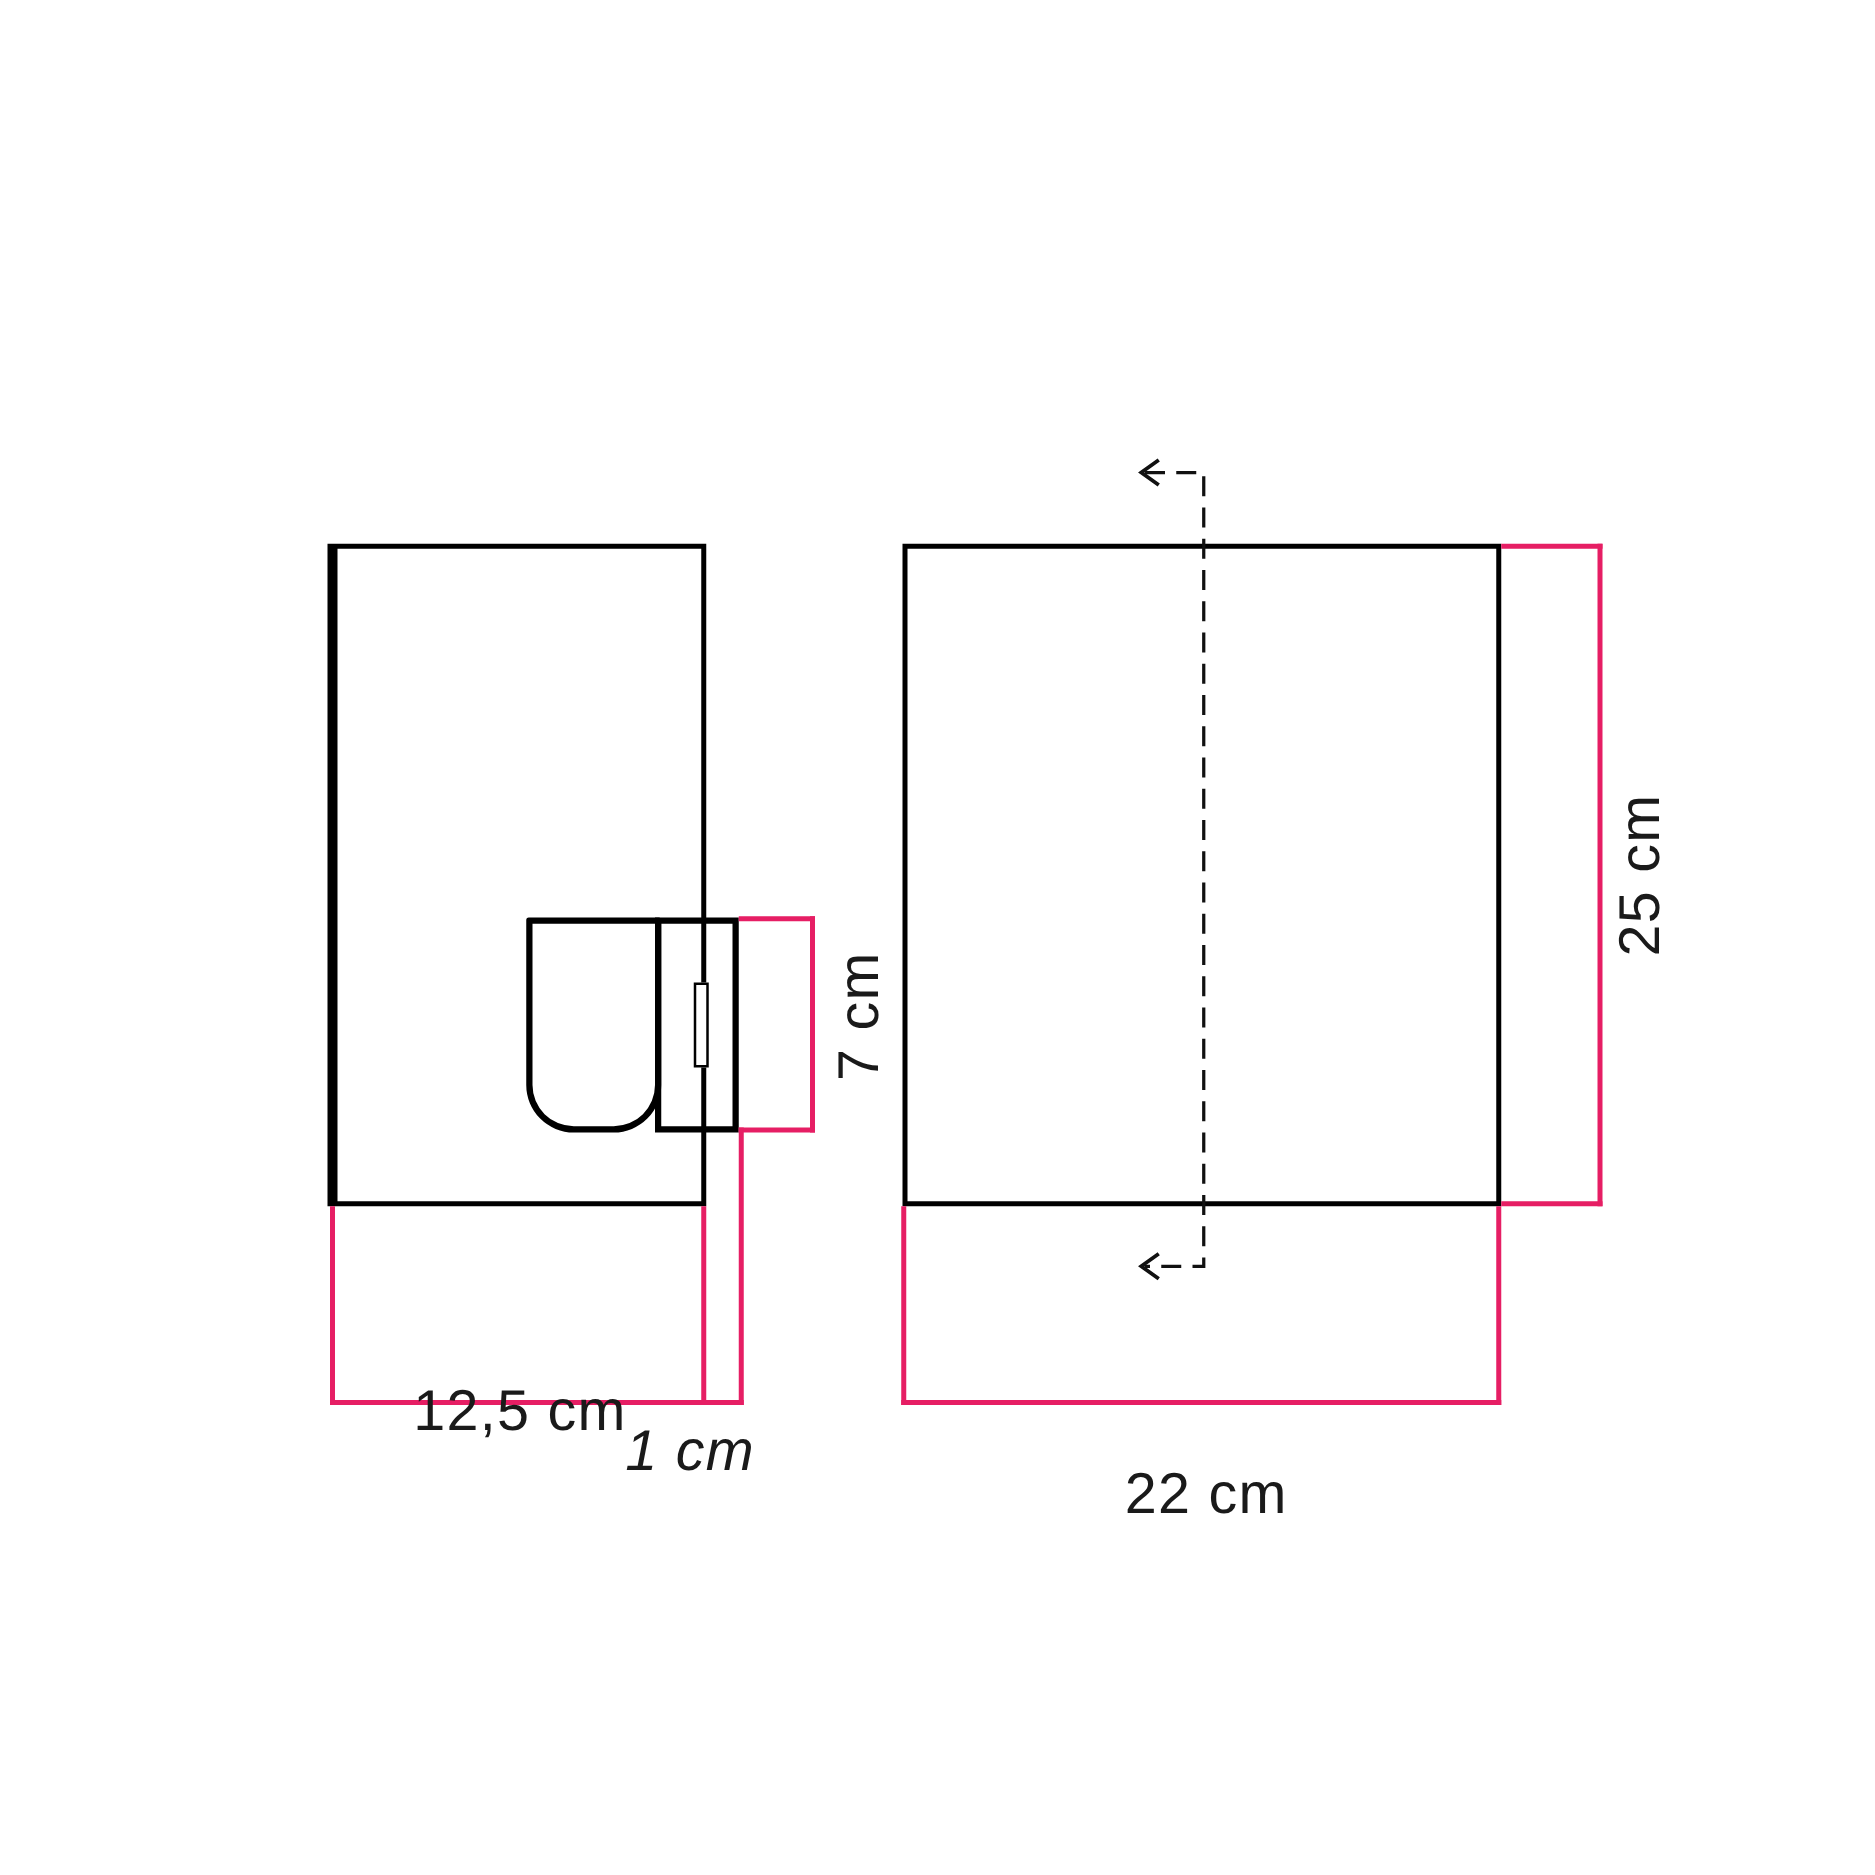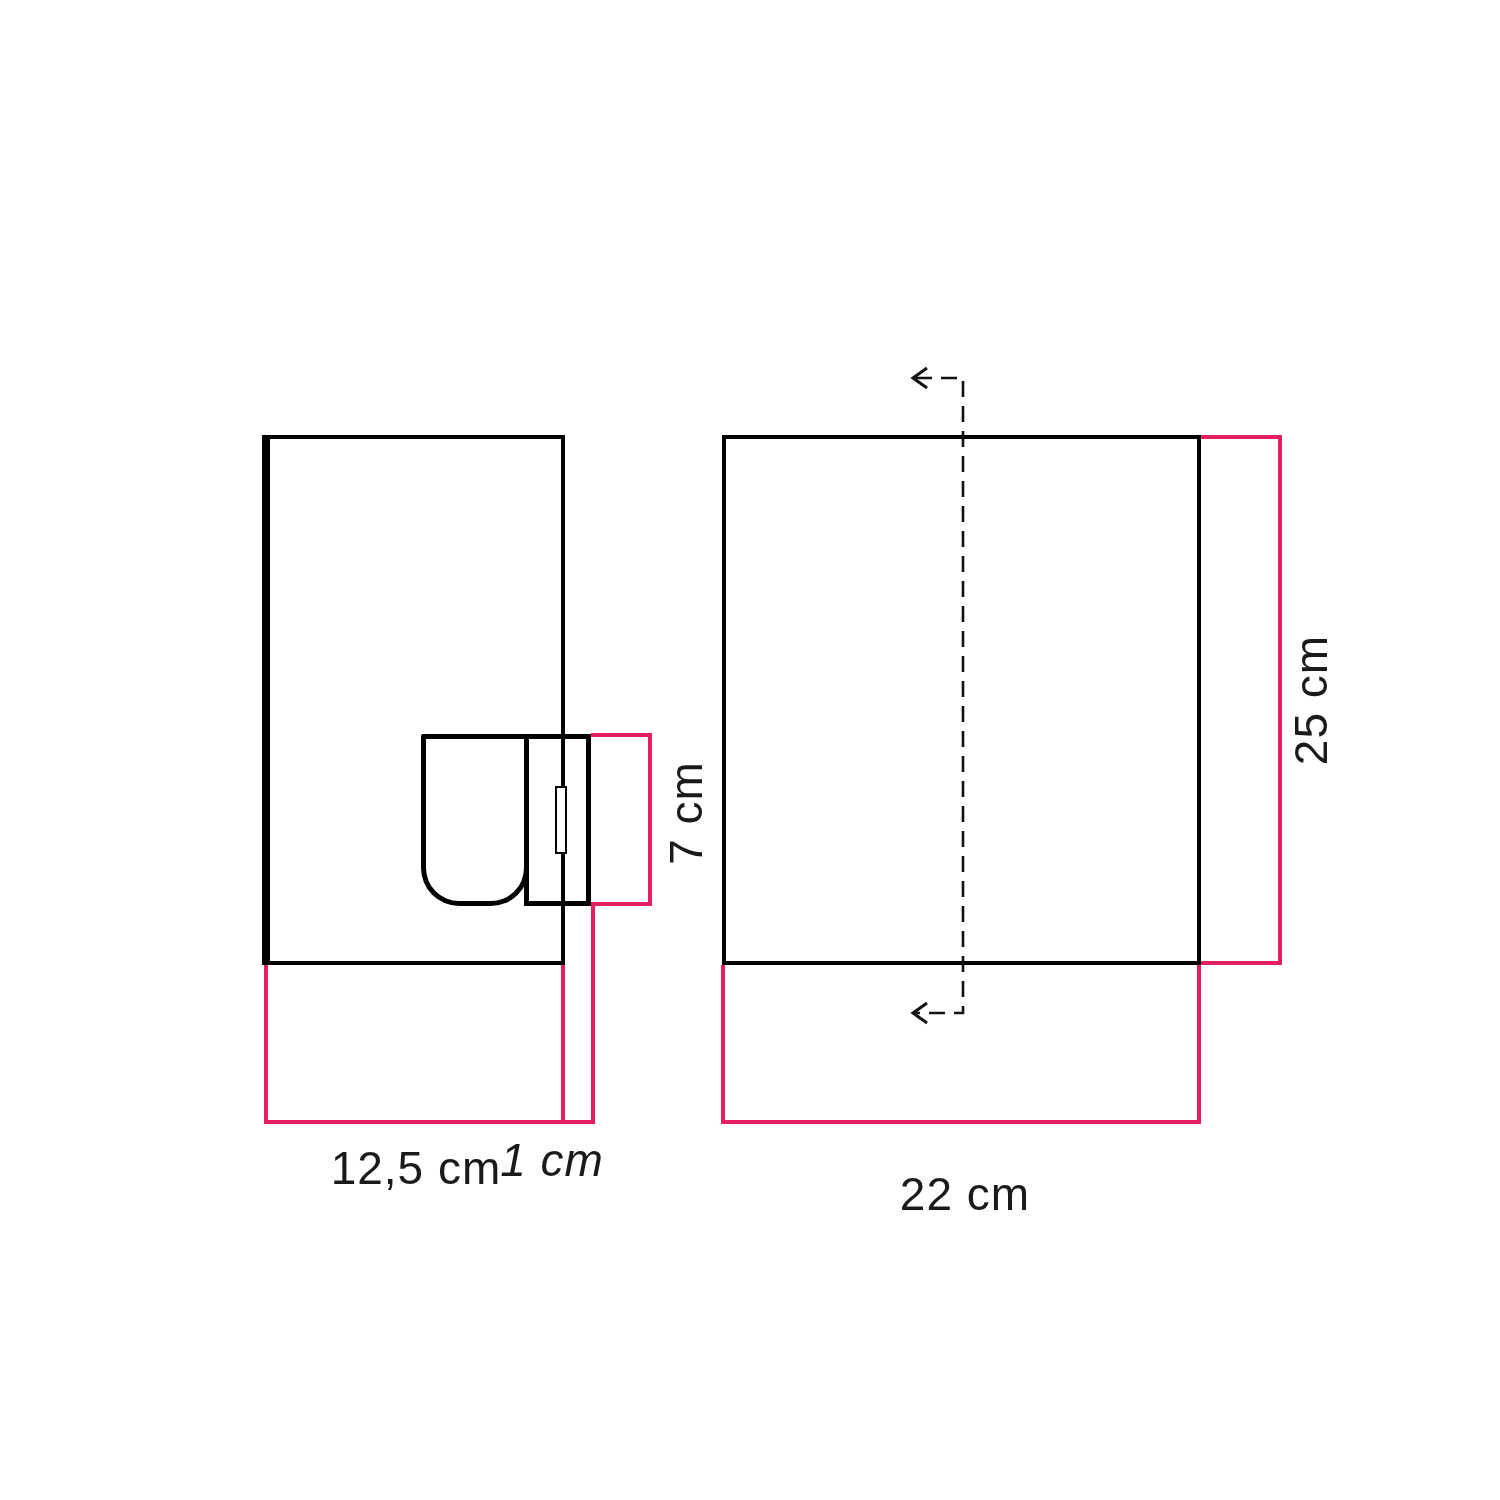--- a/index.html
+++ b/index.html
@@ -73,21 +73,21 @@
     left:850px;top:350px;width:220px;height:700px;
   }
 
   
   .label{
     position:absolute;font-size:46px;line-height:52px;height:52px;
     color:var(--c-label);text-align:center;white-space:nowrap;
     letter-spacing:1px;
   }
   .label.rot{transform:rotate(-90deg);}
-  .lbl-side-width{left:266px;top:1142px;width:300px;}
+  .lbl-side-width{left:266px;top:1102px;width:300px;}
   .lbl-side-gap{left:452px;top:1134px;width:200px;font-style:italic;}
   .lbl-front-width{left:815px;top:1134px;width:300px;margin-top:34px;}
   .lbl-front-height{left:1161px;top:674px;width:300px;}
   .lbl-holder-height{left:536px;top:787px;width:300px;}
 </style>
 </head>
 <body>
 
 <div class="canvas">
 

